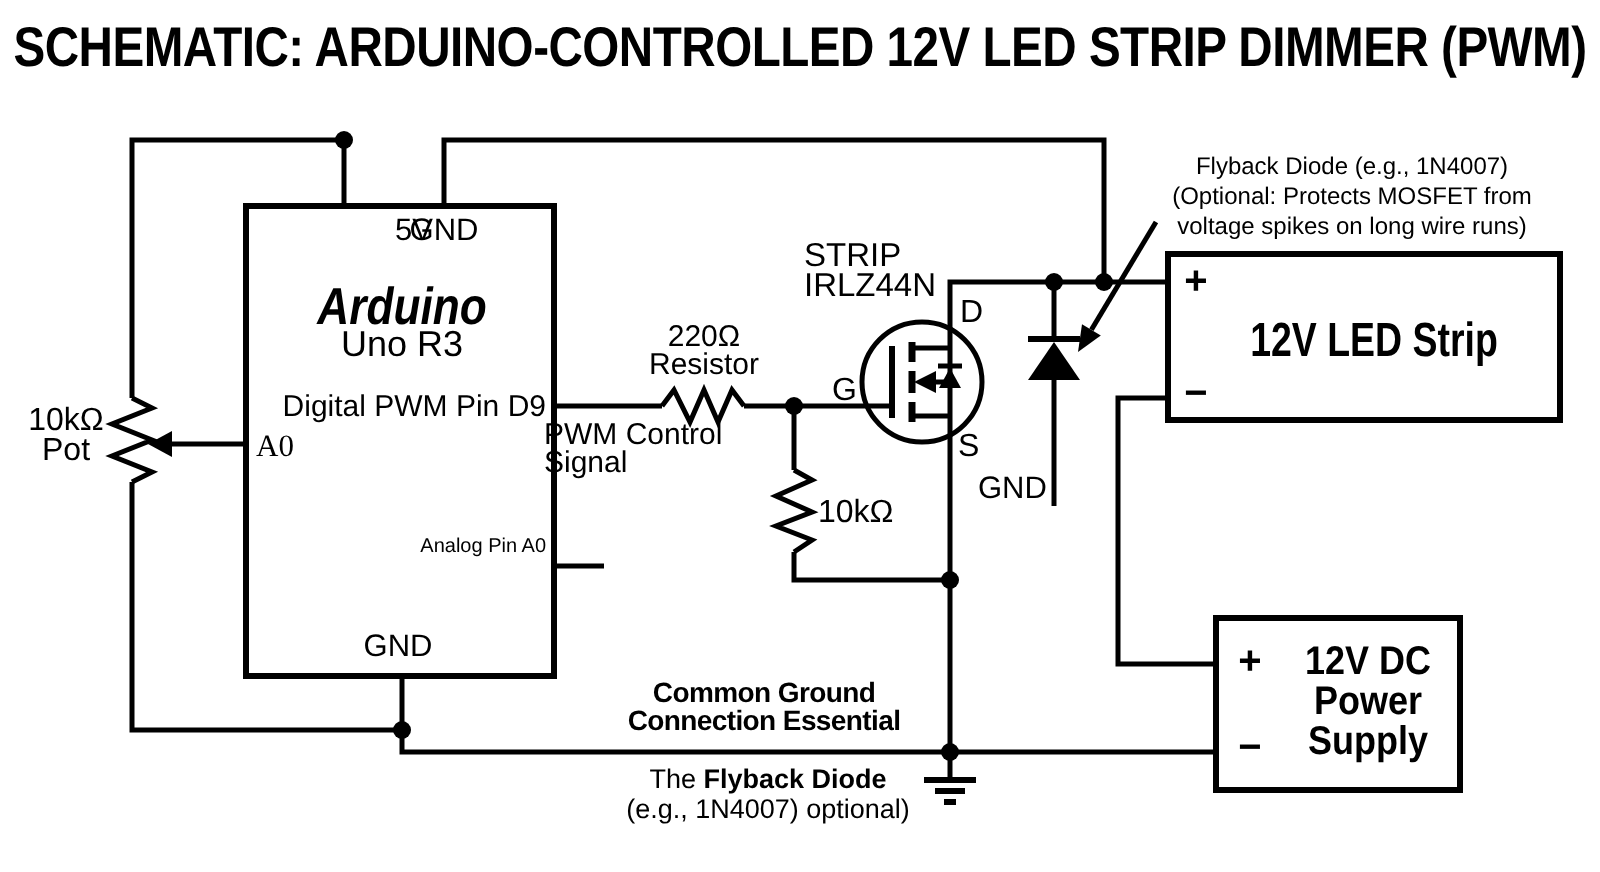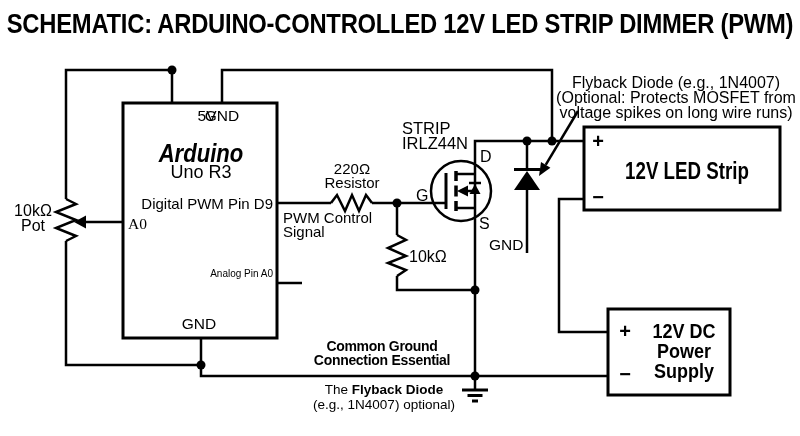--- a/index.html
+++ b/index.html
@@ -103,37 +103,37 @@
   <div class="lbl cx" style="left:33px;top:204px;font-size:16px;line-height:14.5px;">
     <div>10kΩ</div>
     <div>Pot</div>
   </div>
 
   <div class="lbl cx" style="left:352px;top:162px;font-size:15px;line-height:13.8px;">
     <div>220Ω</div>
     <div>Resistor</div>
   </div>
 
-  <div class="lbl" style="left:283px;top:211px;font-size:15px;line-height:14px;">
+  <div class="lbl" style="left:272px;top:211px;font-size:15px;line-height:14px;">
     <div>PWM Control</div>
     <div>Signal</div>
   </div>
 
   <div class="lbl" style="left:402px;top:121px;font-size:16.5px;line-height:15px;">
     <div>STRIP</div>
     <div>IRLZ44N</div>
   </div>
   <div class="lbl" style="left:416px;top:187px;font-size:16px;">G</div>
   <div class="lbl" style="left:480px;top:148px;font-size:16px;">D</div>
   <div class="lbl" style="left:479px;top:215px;font-size:16px;">S</div>
   <div class="lbl" style="left:489px;top:236px;font-size:15.5px;">GND</div>
 
   <div class="lbl" style="left:409px;top:248px;font-size:16px;">10kΩ</div>
 
-  <div class="lbl cx" style="left:676px;top:76px;font-size:16px;line-height:14.8px;">
+  <div class="lbl cx" style="left:676px;top:76px;font-size:12px;line-height:14.8px;">
     <div>Flyback Diode (e.g., 1N4007)</div>
     <div>(Optional: Protects MOSFET from</div>
     <div>voltage spikes on long wire runs)</div>
   </div>
 
   <div class="lbl cx b" style="left:598px;top:130px;font-size:20px;">+</div>
   <div class="lbl cx b" style="left:598px;top:186px;font-size:20px;">−</div>
   <div class="lbl cx" style="left:687px;top:158px;font-size:24px;">
     <span class="sq b" style="transform:scaleX(0.78);">12V LED Strip</span>
   </div>

